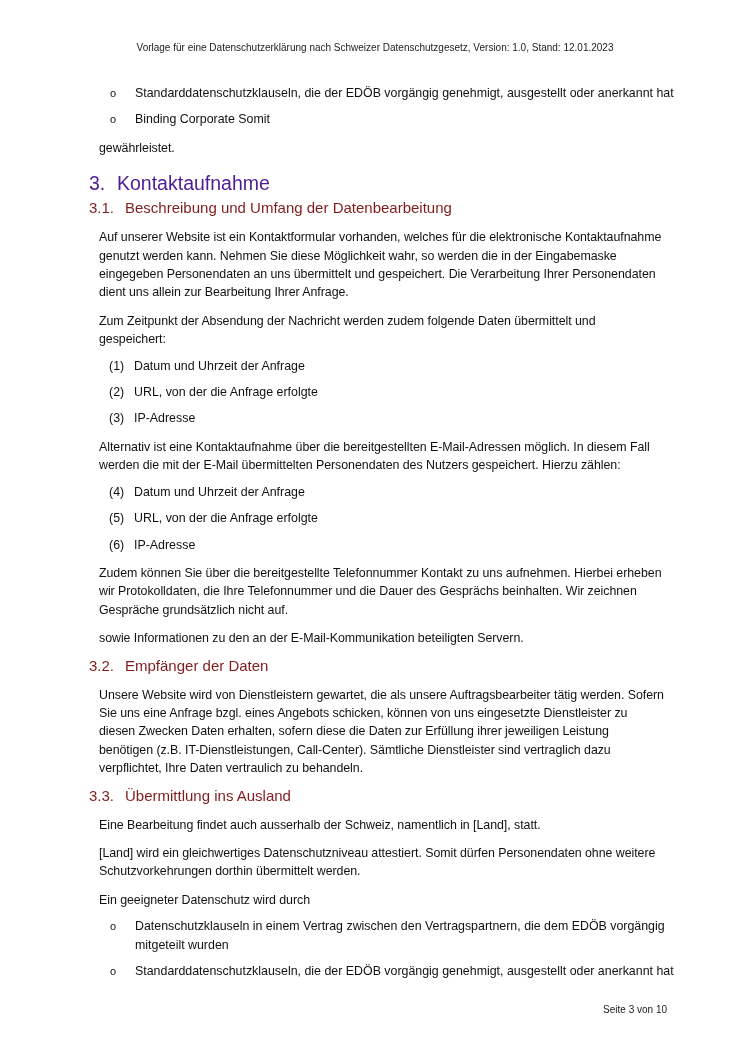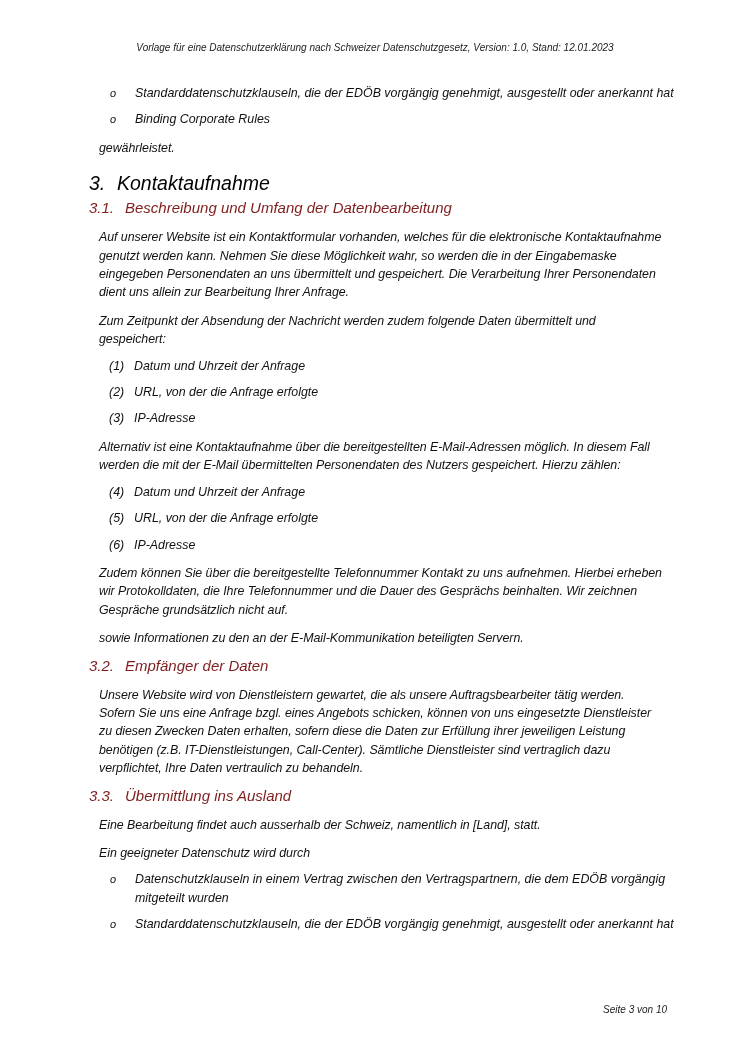--- a/index.html
+++ b/index.html
@@ -1,29 +1,29 @@
 <!DOCTYPE html>
 <html><head>
 <meta charset="utf-8">
 <style>
   html, body { margin: 0; padding: 0; background: #ffffff; }
   body { width: 750px; height: 1062px; position: relative; overflow: hidden;
          font-family: "Liberation Sans", "DejaVu Sans", sans-serif; color: #111; }
-  .page { position: absolute; left: 0; top: 0; width: 750px; height: 1062px; font-style: italic; }
+  .page { position: absolute; left: 0; top: 0; width: 750px; height: 1062px; }
   .header { position: absolute; top: 42px; left: 0; width: 750px; text-align: center;
             font-size: 10px; color: #222; letter-spacing: 0; }
   .content { position: absolute; left: 89px; top: 84px; width: 585px; }
   p { margin: 10px; font-size: 12.4px; line-height: 18.4px; letter-spacing: -0.05px; }
   .para { margin-bottom: 8px; }
   .bullets, .numlist { margin: 0; padding: 0; list-style: none; }
   .bullets li { position: relative; padding-left: 46px; font-size: 12.4px; line-height: 18.4px; margin-bottom: 8px; }
   .bullets li .bullet-mark { position: absolute; left: 21px; top: 0; font-size: 11px; }
   .numlist li { position: relative; padding-left: 45px; font-size: 12.4px; line-height: 18.4px; margin-bottom: 8px; }
   .numlist li .num-mark { position: absolute; left: 20px; top: 0; }
-  h1 { margin: 14px 0 3px 0; font-weight: normal; color: #000000; font-size: 19.5px; line-height: 24px; }
+  h1 { margin: 14px 0 3px 0; font-weight: normal; color: #4c1d95; font-size: 19.5px; line-height: 24px; }
   h2 { margin: 0 0 1px 0; font-weight: normal; color: #7f1d1d; font-size: 15px; line-height: 20px; }
   h2.spaced { margin-top: 2px; margin-bottom: 8px; }
   .h-num { display: inline-block; }
   h1 .h-num { width: 28px; }
   h2 .h-num { width: 36px; }
   .footer { position: absolute; top: 1004px; right: 83px; font-size: 10px; color: #222; }
 </style>
 </head>
 <body>
 
@@ -33,21 +33,21 @@
 
   <div class="content">
 
     <ul class="bullets">
       <li>
         <span class="bullet-mark">o</span>
         <span>Standarddatenschutzklauseln, die der EDÖB vorgängig genehmigt, ausgestellt oder anerkannt hat</span>
       </li>
       <li>
         <span class="bullet-mark">o</span>
-        <span>Binding Corporate Rules</span>
+        <span>Binding Corporate Somit</span>
       </li>
     </ul>
     <p>gewährleistet.</p>
 
     <h1>
       <span class="h-num">3.</span><span>Kontaktaufnahme</span>
     </h1>
 
     <h2>
       <span class="h-num">3.1.</span><span>Beschreibung und Umfang der Datenbearbeitung</span>
@@ -92,20 +92,21 @@
 
     <h2 class="spaced">
       <span class="h-num">3.2.</span><span>Empfänger der Daten</span>
     </h2>
     <p class="para">Unsere Website wird von Dienstleistern gewartet, die als unsere Auftragsbearbeiter tätig werden. Sofern Sie uns eine Anfrage bzgl. eines Angebots schicken, können von uns eingesetzte Dienstleister zu diesen Zwecken Daten erhalten, sofern diese die Daten zur Erfüllung ihrer jeweiligen Leistung benötigen (z.B. IT-Dienstleistungen, Call-Center). Sämtliche Dienstleister sind vertraglich dazu verpflichtet, Ihre Daten vertraulich zu behandeln.</p>
 
     <h2>
       <span class="h-num">3.3.</span><span>Übermittlung ins Ausland</span>
     </h2>
     <p class="para">Eine Bearbeitung findet auch ausserhalb der Schweiz, namentlich in [Land], statt.</p>
+    <p class="para">[Land] wird ein gleichwertiges Datenschutzniveau attestiert. Somit dürfen Personendaten ohne weitere Schutzvorkehrungen dorthin übermittelt werden.</p>
     <p class="para">Ein geeigneter Datenschutz wird durch</p>
 
     <ul class="bullets">
       <li>
         <span class="bullet-mark">o</span>
         <span>Datenschutzklauseln in einem Vertrag zwischen den Vertragspartnern, die dem EDÖB vorgängig mitgeteilt wurden</span>
       </li>
       <li>
         <span class="bullet-mark">o</span>
         <span>Standarddatenschutzklauseln, die der EDÖB vorgängig genehmigt, ausgestellt oder anerkannt hat</span>

